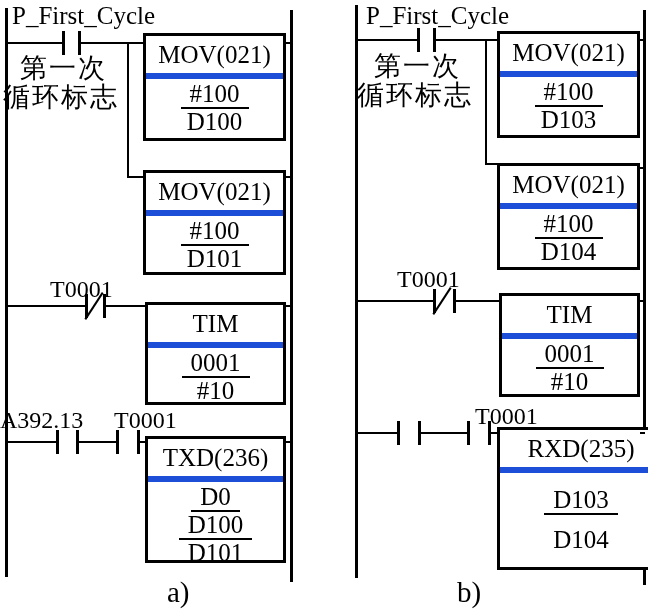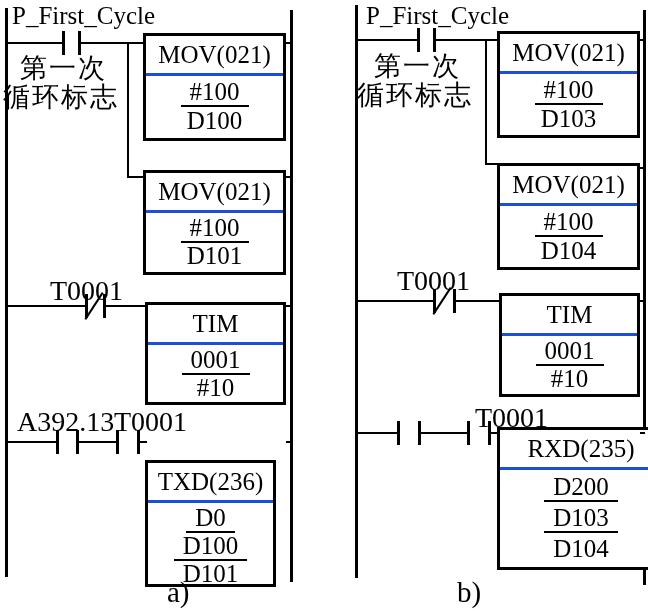--- a/index.html
+++ b/index.html
@@ -6,25 +6,25 @@
   #canvas{
     position:relative;width:648px;height:611px;background:#ffffff;
     font-family:"Liberation Serif","DejaVu Serif",serif;color:#000;
     overflow:hidden;
   }
   .rail{position:absolute;width:3px;background:#000;}
   .wire{position:absolute;height:2px;background:#000;}
   .vwire{position:absolute;width:2px;background:#000;}
   .bar{position:absolute;width:3px;height:24px;background:#000;}
   .slash{position:absolute;width:2px;height:32px;background:#000;transform:rotate(33deg);}
-  .lbl{position:absolute;font-size:28px;line-height:1;white-space:nowrap;}
+  .lbl{position:absolute;font-size:24px;line-height:1;white-space:nowrap;}
   .cjk{position:absolute;font-size:27px;line-height:1;white-space:nowrap;letter-spacing:2px;}
   .cap{position:absolute;font-size:29px;line-height:1;}
   .ibox{position:absolute;border:3px solid #000;background:#fff;display:flex;flex-direction:column;box-sizing:border-box;}
-  .ibox-title{flex:0 0 auto;border-bottom:3px solid #1d4ed8;text-align:center;font-size:25px;line-height:1.1;padding:5px 0 4px 0;}
+  .ibox-title{flex:0 0 auto;border-bottom:6px solid #1d4ed8;text-align:center;font-size:25px;line-height:1.1;padding:5px 0 4px 0;}
   .ibox-ops{flex:1 1 auto;display:flex;flex-direction:column;align-items:center;justify-content:space-evenly;padding:2px 0;}
   .op{font-size:25px;line-height:1.05;padding:0 9px;}
   .u{border-bottom:2px solid #000;}
 </style>
 </head>
 <body>
 
 <div id="canvas">
 
   <div class="rail" style="left:5px;top:8px;height:569px"></div>
@@ -68,31 +68,31 @@
 
   <div class="ibox" style="left:145px;top:302px;width:141px;height:103px">
     <div class="ibox-title">TIM</div>
     <div class="ibox-ops">
       <span class="op u">0001</span>
       <span class="op">#10</span>
     </div>
   </div>
   <div class="wire" style="left:286px;top:305px;width:6px"></div>
 
-  <span class="lbl" style="left:17px;top:408px">A392.13</span>
+  <span class="lbl" style="left:0;top:408px">A392.13</span>
   <span class="lbl" style="left:114px;top:408px">T0001</span>
   <div class="wire" style="left:5px;top:441px;width:52px"></div>
   <div class="bar" style="left:56px;top:430px"></div>
   <div class="bar" style="left:76px;top:430px"></div>
   <div class="wire" style="left:79px;top:441px;width:38px"></div>
   <div class="bar" style="left:116px;top:430px"></div>
   <div class="bar" style="left:137px;top:430px"></div>
   <div class="wire" style="left:140px;top:441px;width:7px"></div>
 
-  <div class="ibox" style="left:145px;top:460px;width:131px;height:127px">
+  <div class="ibox" style="left:145px;top:436px;width:141px;height:127px">
     <div class="ibox-title">TXD(236)</div>
     <div class="ibox-ops">
       <span class="op u">D0</span>
       <span class="op u">D100</span>
       <span class="op">D101</span>
     </div>
   </div>
   <div class="wire" style="left:286px;top:441px;width:6px"></div>
 
   <span class="cap" style="left:167px;top:578px">a)</span>
@@ -150,21 +150,20 @@
   <div class="bar" style="left:397px;top:421px"></div>
   <div class="bar" style="left:418px;top:421px"></div>
   <div class="wire" style="left:421px;top:432px;width:47px"></div>
   <div class="bar" style="left:467px;top:421px"></div>
   <div class="bar" style="left:488px;top:421px"></div>
   <div class="wire" style="left:491px;top:432px;width:8px"></div>
 
   <div class="ibox" style="left:497px;top:427px;width:168px;height:143px">
     <div class="ibox-title">RXD(235)</div>
     <div class="ibox-ops">
-      <span class="op u">D200</span>
       <span class="op u">D103</span>
       <span class="op">D104</span>
     </div>
   </div>
   <div class="wire" style="left:640px;top:432px;width:5px"></div>
 
   <span class="cap" style="left:457px;top:578px">b)</span>
 
 </div>
 

